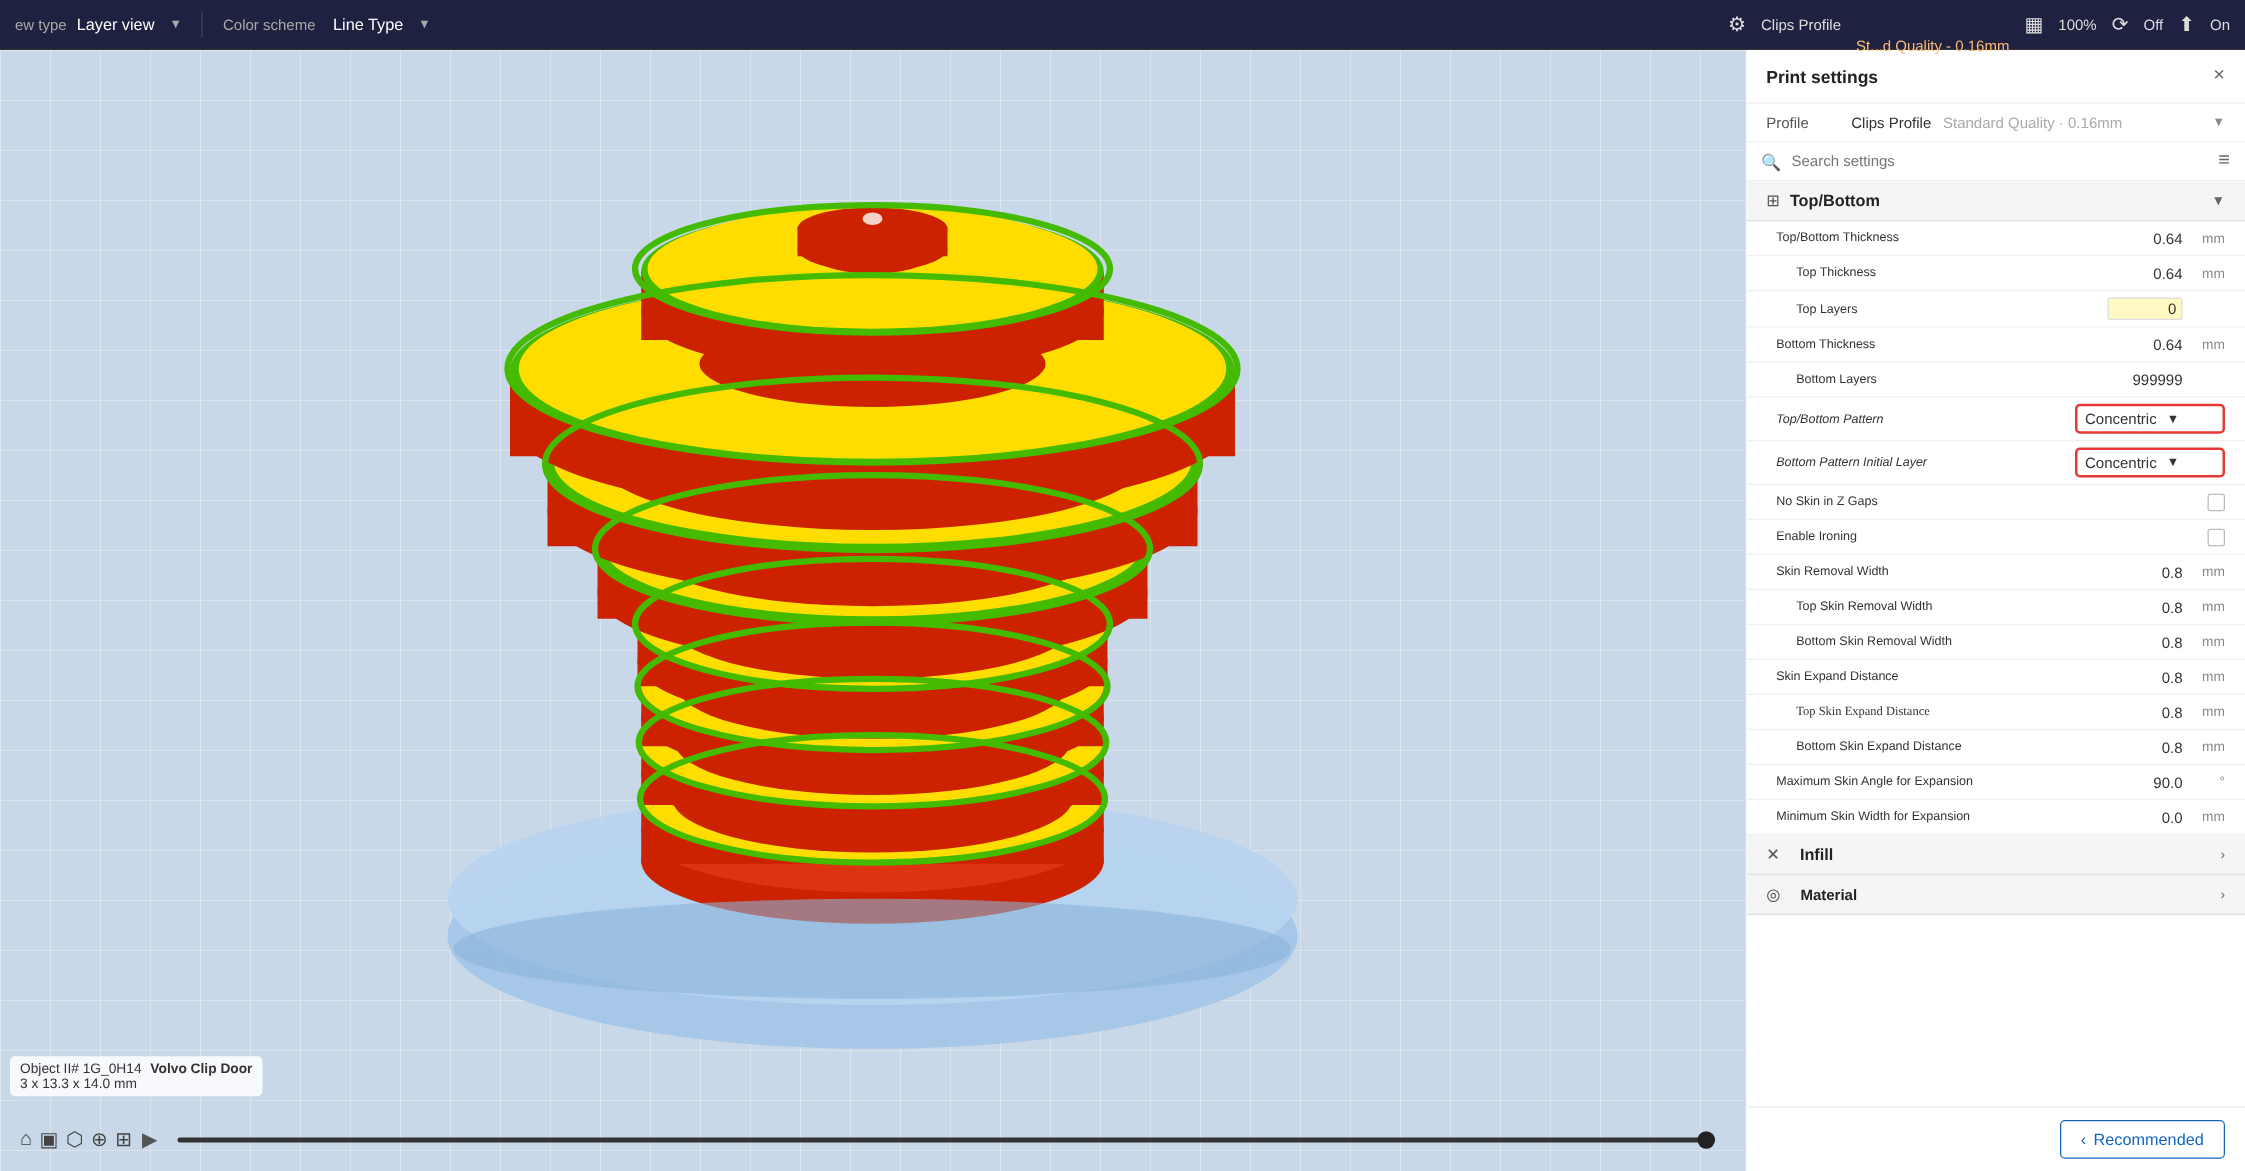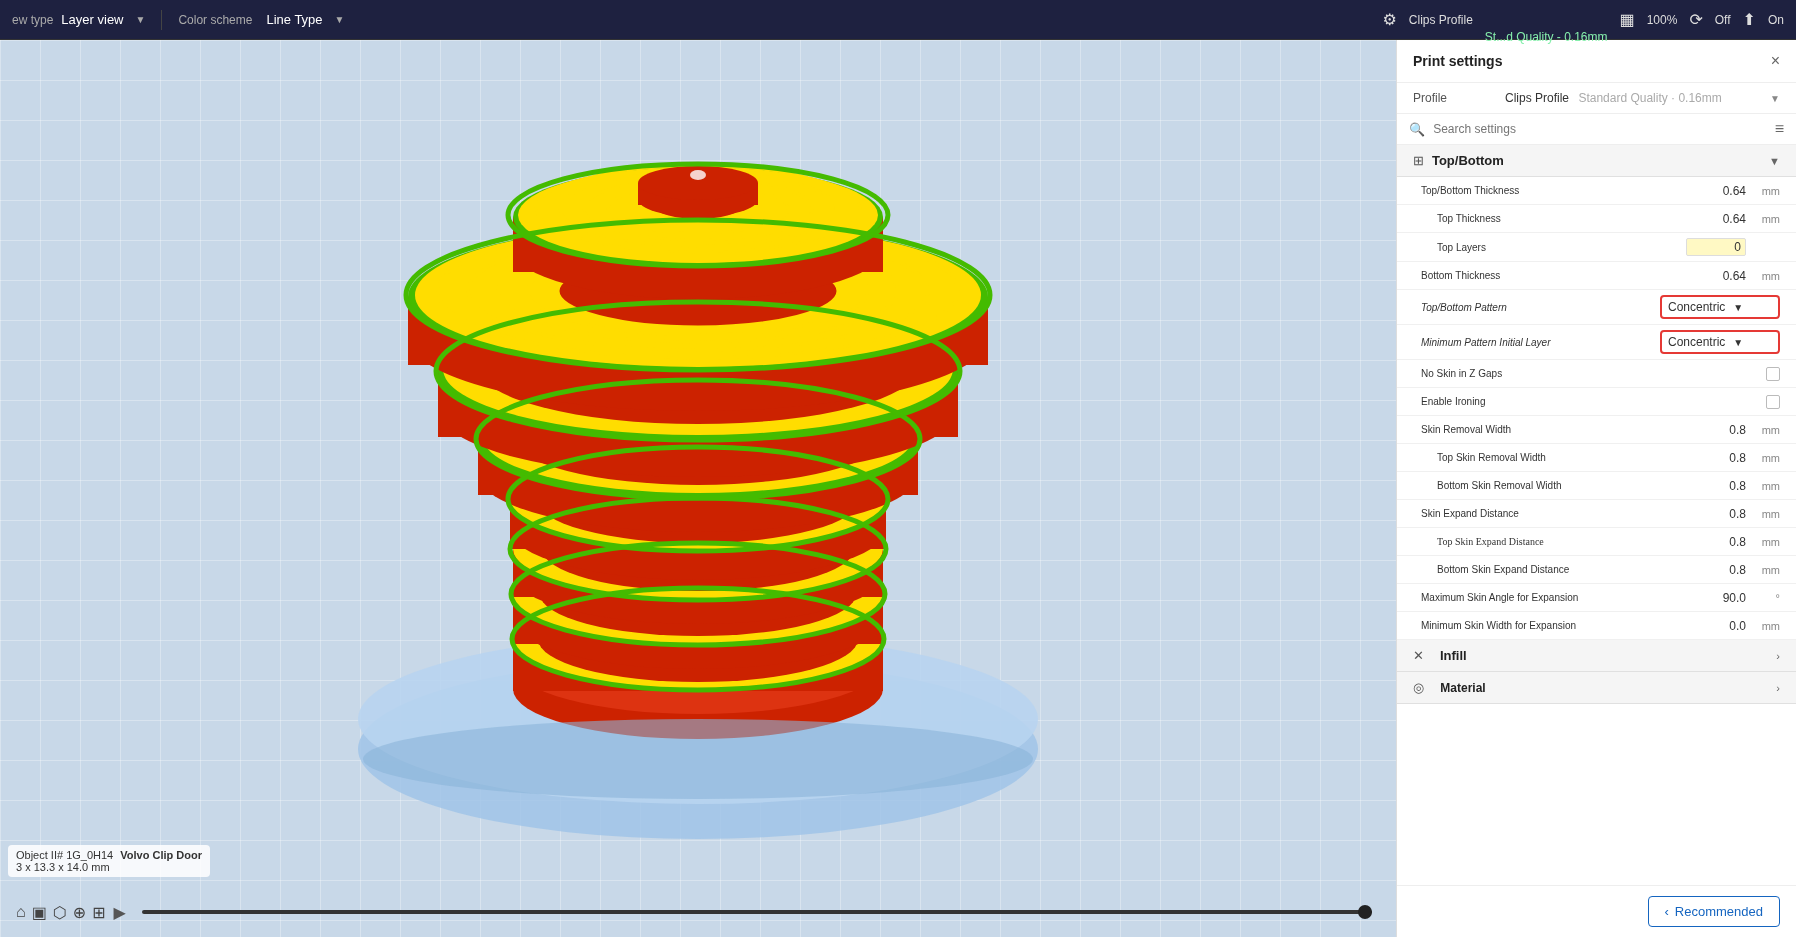--- a/index.html
+++ b/index.html
@@ -178,21 +178,20 @@
     }
     .profile-label {
       color: #555;
       font-size: 12px;
       min-width: 60px;
     }
     .profile-value {
       flex: 1;
       color: #888;
       font-size: 12px;
-      margin-left: 24px;
     }
     .profile-dropdown-arrow {
       color: #888;
       font-size: 10px;
     }
 
     
     .search-bar {
       display: flex;
       align-items: center;
@@ -377,21 +376,21 @@
   </div>
   <div class="top-bar-separator"></div>
   <div class="top-bar-left">
     <span class="top-bar-label">Color scheme</span>
     <span class="top-bar-value" style="margin-left:6px;">Line Type</span>
     <span class="dropdown-arrow">▼</span>
   </div>
   <div class="top-bar-right">
     <span style="font-size:16px;color:#ddd;">⚙</span>
     <span>Clips Profile</span>
-    <span style="color:#86efac;margin-top:34px;">St...d Quality - 0.16mm</span>
+    <span style="color:#fdba74;margin-top:34px;">St...d Quality - 0.16mm</span>
     <span style="font-size:16px;color:#ddd;">▦</span>
     <span>100%</span>
     <span style="font-size:16px;color:#ddd;">⟳</span>
     <span>Off</span>
     <span style="font-size:16px;color:#ddd;">⬆</span>
     <span>On</span>
   </div>
 </div>
 
 <div class="main-layout">
@@ -561,31 +560,36 @@
           <span class="setting-input-highlighted">0</span>
           <span class="setting-unit"></span>
         </div>
 
         <div class="setting-row">
           <span class="setting-name">Bottom Thickness</span>
           <span class="setting-value">0.64</span>
           <span class="setting-unit">mm</span>
         </div>
 
+        <div class="setting-row">
+          <span class="setting-name indent" style="padding-left:16px;">Bottom Layers</span>
+          <span class="setting-value">999999</span>
+          <span class="setting-unit"></span>
+        </div>
 
         <div class="setting-row" style="position:relative;">
           <span class="setting-name" style="font-style:italic;">Top/Bottom Pattern</span>
           <div class="setting-select" style="border:2px solid #e53935; border-radius:4px;">
             <span>Concentric</span>
             <span style="font-size:10px;margin-left:8px;">▼</span>
           </div>
         </div>
 
         <div class="setting-row" style="position:relative;">
-          <span class="setting-name" style="font-style:italic;">Minimum Pattern Initial Layer</span>
+          <span class="setting-name" style="font-style:italic;">Bottom Pattern Initial Layer</span>
           <div class="setting-select" style="border:2px solid #e53935; border-radius:4px;">
             <span>Concentric</span>
             <span style="font-size:10px;margin-left:8px;">▼</span>
           </div>
         </div>
 
 
         <div class="setting-row">
           <span class="setting-name">No Skin in Z Gaps</span>
           <div class="setting-checkbox"></div>

